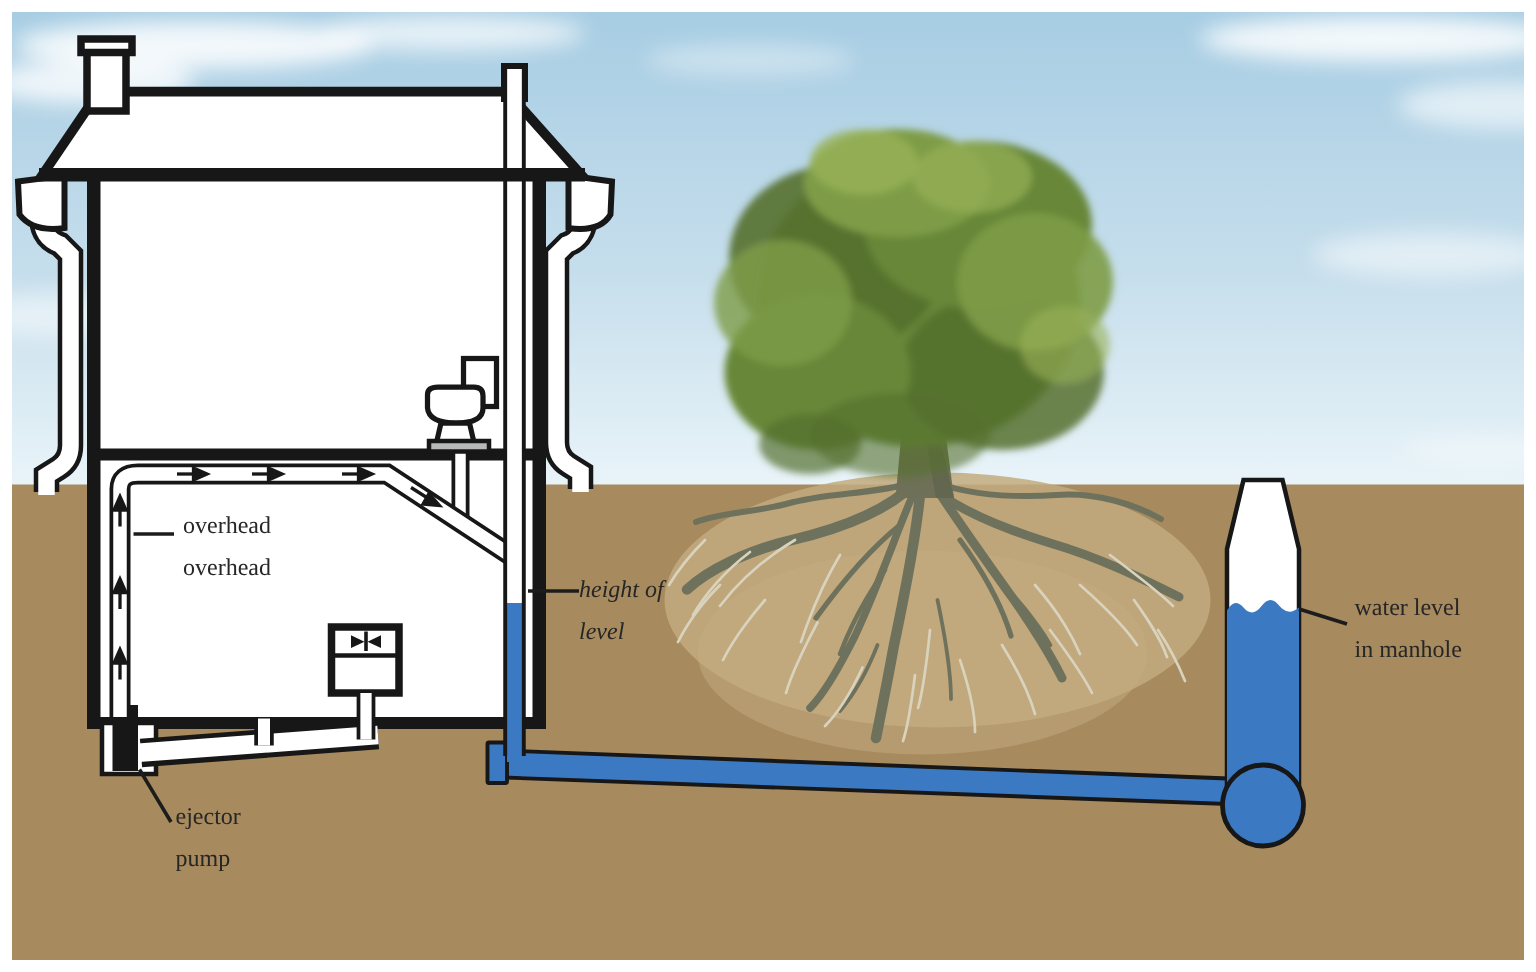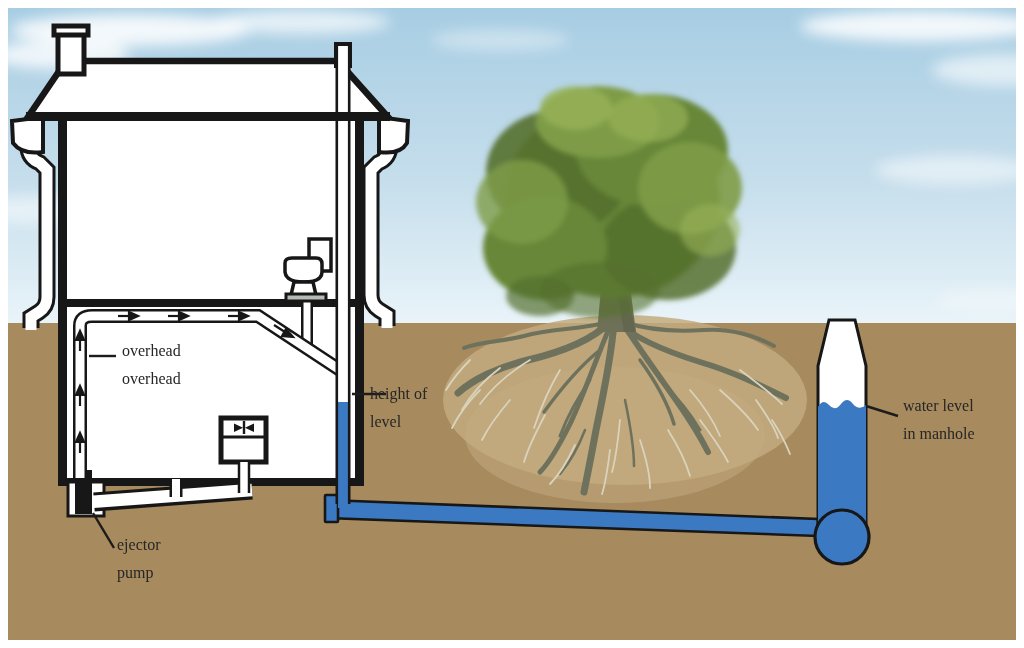--- a/index.html
+++ b/index.html
@@ -8,21 +8,21 @@
     --leaf-light:#7e9c47; --leaf-hl:#97b156; --trunk:#6e7158; --root-dark:#6e725c;
     --root-light:#d9d3bd; --text-color:#262626; --toilet-grey:#b7bbb7;
   }
   html,body{margin:0;padding:0;background:#ffffff;}
   #canvas{position:relative;width:1024px;height:648px;background:#ffffff;overflow:hidden;
           font-family:"Liberation Serif", serif;}
   #art{position:absolute;left:0;top:0;}
   .lbl{position:absolute;font-size:16px;line-height:27.5px;color:var(--text-color);white-space:nowrap;}
   .lbl span{display:block;}
   .lbl-overhead{left:122px;top:337px;}
-  .lbl-height{left:370px;top:380px;}
+  .lbl-height{left:386px;top:380px;font-style:italic;}
   .lbl-ejector{left:117px;top:531px;}
   .lbl-water{left:903px;top:392px;}
 
   
   .sky{fill:url(#skyGrad);}
   .cloud{fill:#ffffff;}
   .ground{fill:var(--ground);}
   .rpatch{fill:var(--root-patch);}
   .rootd{stroke:var(--root-dark);fill:none;stroke-linecap:round;}
   .rootl{stroke:var(--root-light);fill:none;stroke-linecap:round;stroke-width:1.8;}

